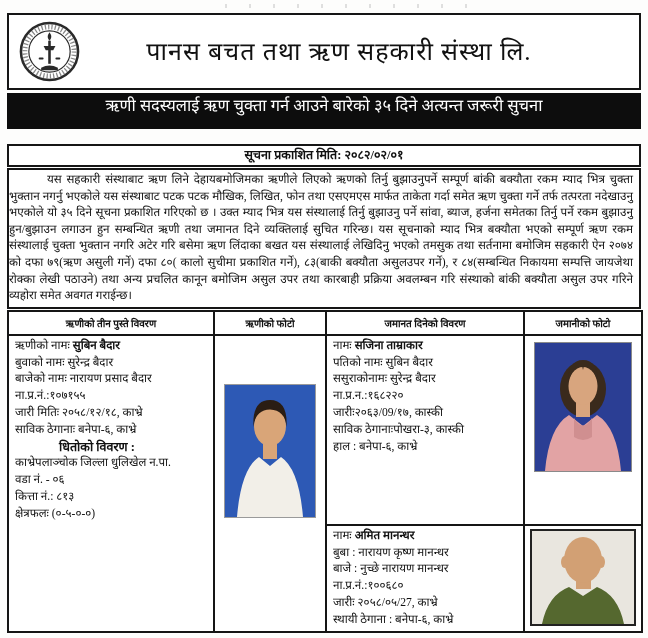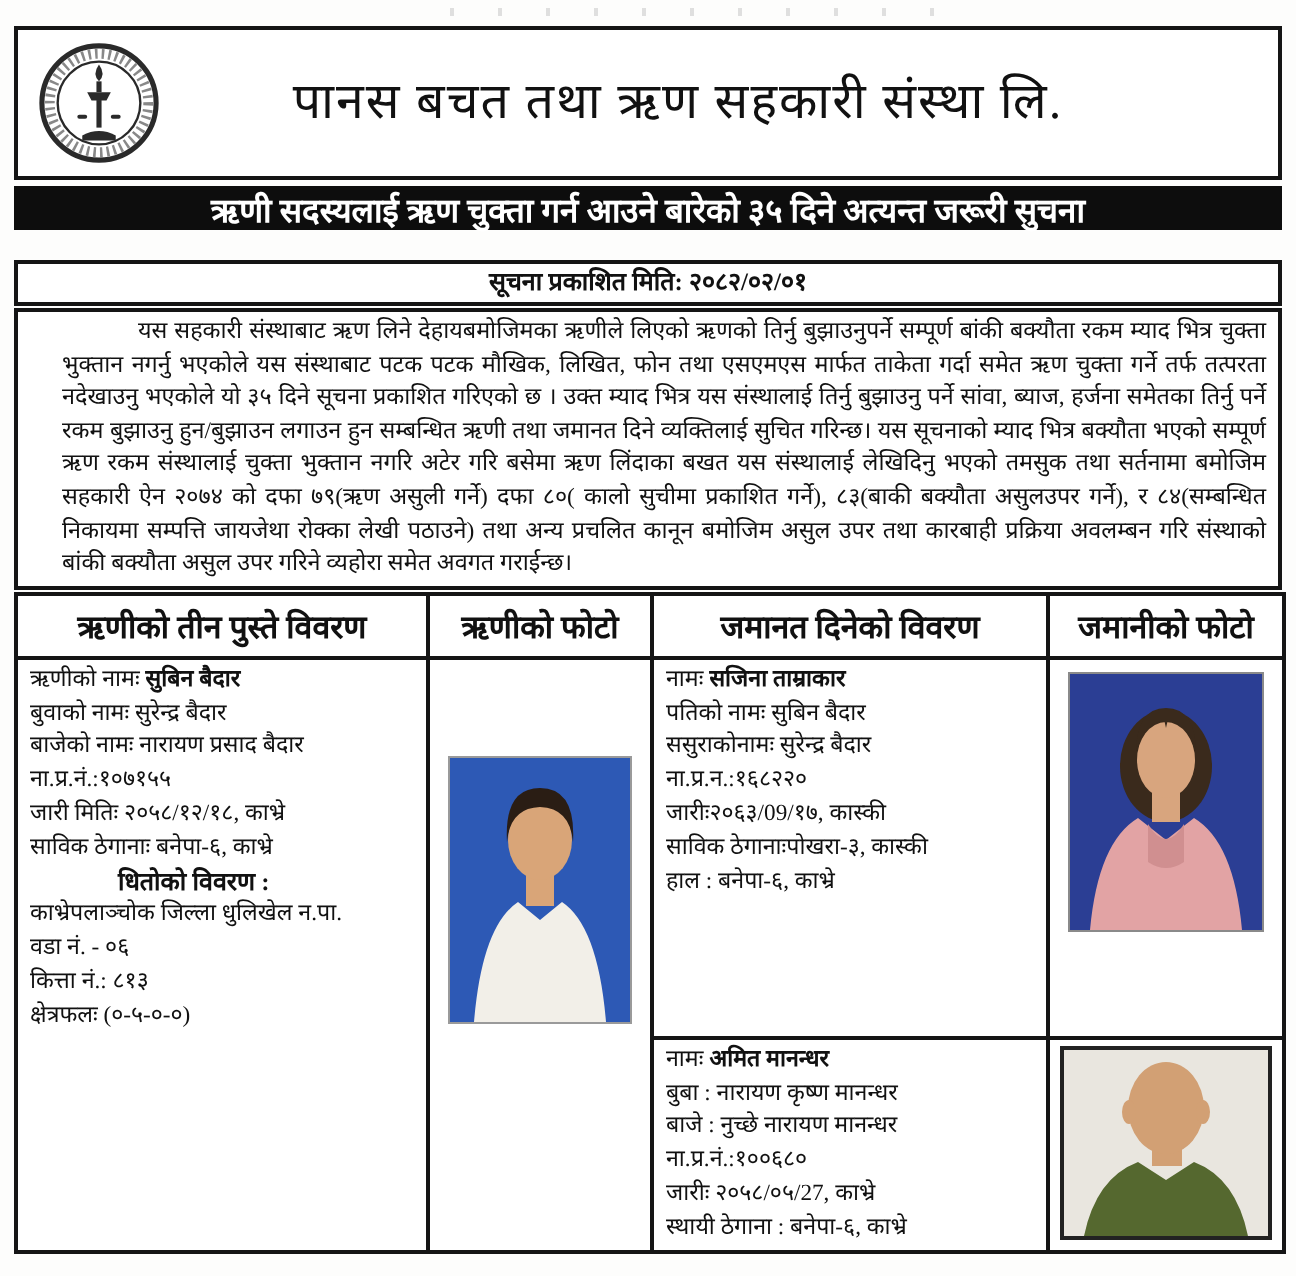--- a/index.html
+++ b/index.html
@@ -22,43 +22,43 @@
     display:flex;align-items:center;justify-content:center;background:#fff;
   }
   .logo{position:absolute;left:9px;top:5px;width:63px;height:63px;}
   .header-text{text-align:center;padding-left:38px;padding-right:8px;}
   .org-name{font-size:25px;font-weight:normal;letter-spacing:1px;line-height:30px;}
   .org-address{font-size:13px;font-weight:bold;margin-top:3px;}
 
   
   .notice-bar{
     margin-top:3px;background:#0d0d0d;color:#fff;text-align:center;
-    font-weight:bold;font-size:16.5px;line-height:26px;height:22px;
+    font-weight:normal;font-size:16.5px;line-height:26px;height:36px;
   }
   
   .date-box{
     margin-top:15px;border:2px solid #151515;background:#fff;
     text-align:center;font-weight:bold;font-size:12.5px;line-height:17px;padding:1px 0;
   }
   
   .body-box{
     margin-top:1px;border:2px solid #151515;background:#fff;
-    padding:2px 6px 2px 22px;
+    padding:2px 6px 2px 0;
   }
   .para{
     margin:0;font-size:11.7px;line-height:16.6px;text-align:justify;text-indent:38px;
   }
   .tapasil{text-align:center;font-weight:bold;font-size:13.5px;line-height:17px;margin-top:1px;}
 
   
   table.detail-table{
     margin-top:1px;border-collapse:collapse;table-layout:fixed;width:634px;background:#fff;
   }
   .detail-table th,.detail-table td{border:2px solid #151515;}
-  .detail-table th{font-size:16px;font-weight:bold;padding:4px 2px;text-align:center;}
+  .detail-table th{font-size:10px;font-weight:bold;padding:4px 2px;text-align:center;}
   col.c1{width:206px;}col.c2{width:112px;}col.c3{width:198px;}col.c4{width:118px;}
   td.details{vertical-align:top;padding:2px 4px 2px 6px;font-size:11.6px;line-height:16.8px;}
   .line{white-space:nowrap;overflow:hidden;}
   .lbl{margin-right:3px;}
   .bold-title{font-weight:bold;font-size:12.5px;padding-left:44px;}
   tr.r1{height:190px;}
   tr.r2{height:103px;}
   td.photo-cell{vertical-align:top;text-align:center;padding:0;}
   .photo{display:inline-block;line-height:0;}
   .photo svg{display:block;}

